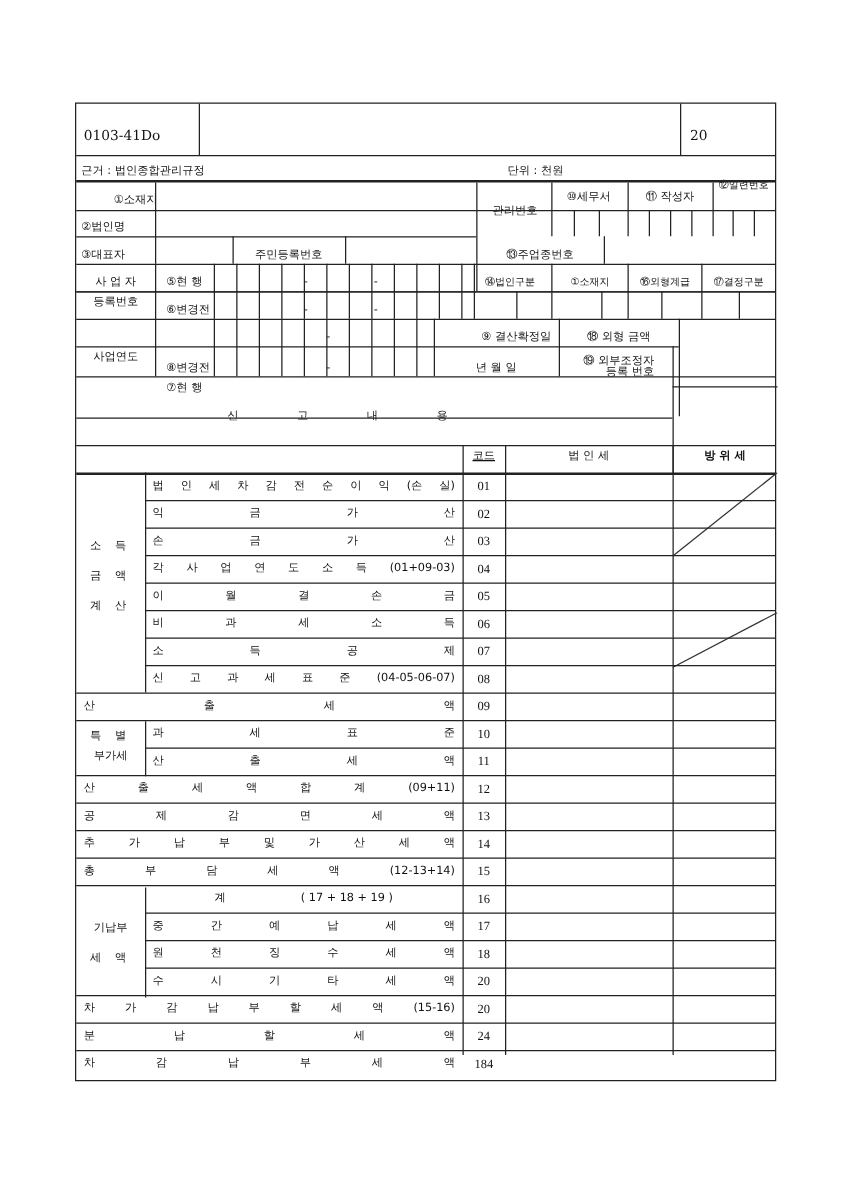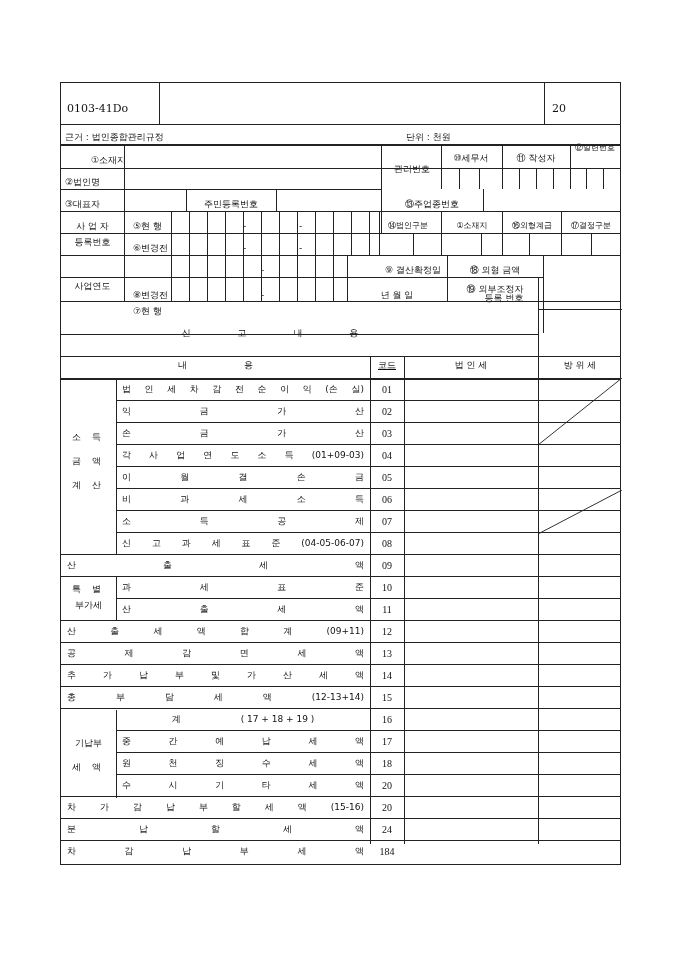--- a/index.html
+++ b/index.html
@@ -59,24 +59,23 @@
   <div class="t c" style="left:395px;width:96px;top:211px;">등록 번호</div>
 
   <div class="t" style="left:182px;top:139px;">-</div>
   <div class="t" style="left:238px;top:139px;">-</div>
   <div class="t" style="left:182px;top:161px;">-</div>
   <div class="t" style="left:238px;top:161px;">-</div>
   <div class="t" style="left:200px;top:183px;">-</div>
   <div class="t" style="left:200px;top:208px;">-</div>
 
   <div class="t c" style="left:120px;width:200px;top:246px;letter-spacing:22px;">신  고  내  용</div>
-  <div class="t c" style="left:0;width:309px;top:278px;white-space:pre;">내                    용</div>
   <div class="t c" style="left:309px;width:34px;top:278px;text-decoration:underline;">코드</div>
   <div class="t c" style="left:343px;width:134px;top:278px;">법  인  세</div>
-  <div class="t c" style="left:477px;width:84px;top:278px;">방  위  세</div>
+  <div class="t c" style="left:477px;width:84px;top:278px;font-weight:bold;">방  위  세</div>
 
   <div class="t c" style="left:0;width:55px;top:350px;letter-spacing:4px;">소 득</div>
   <div class="t c" style="left:0;width:55px;top:374px;letter-spacing:4px;">금 액</div>
   <div class="t c" style="left:0;width:55px;top:398px;letter-spacing:4px;">계 산</div>
   <div class="t c" style="left:0;width:55px;top:502px;letter-spacing:4px;">특 별</div>
   <div class="t c" style="left:0;width:55px;top:518px;">부가세</div>
   <div class="t c" style="left:0;width:55px;top:656px;">기납부</div>
   <div class="t c" style="left:0;width:55px;top:680px;letter-spacing:4px;">세 액</div>
 
   <div id="rows-host"></div>

